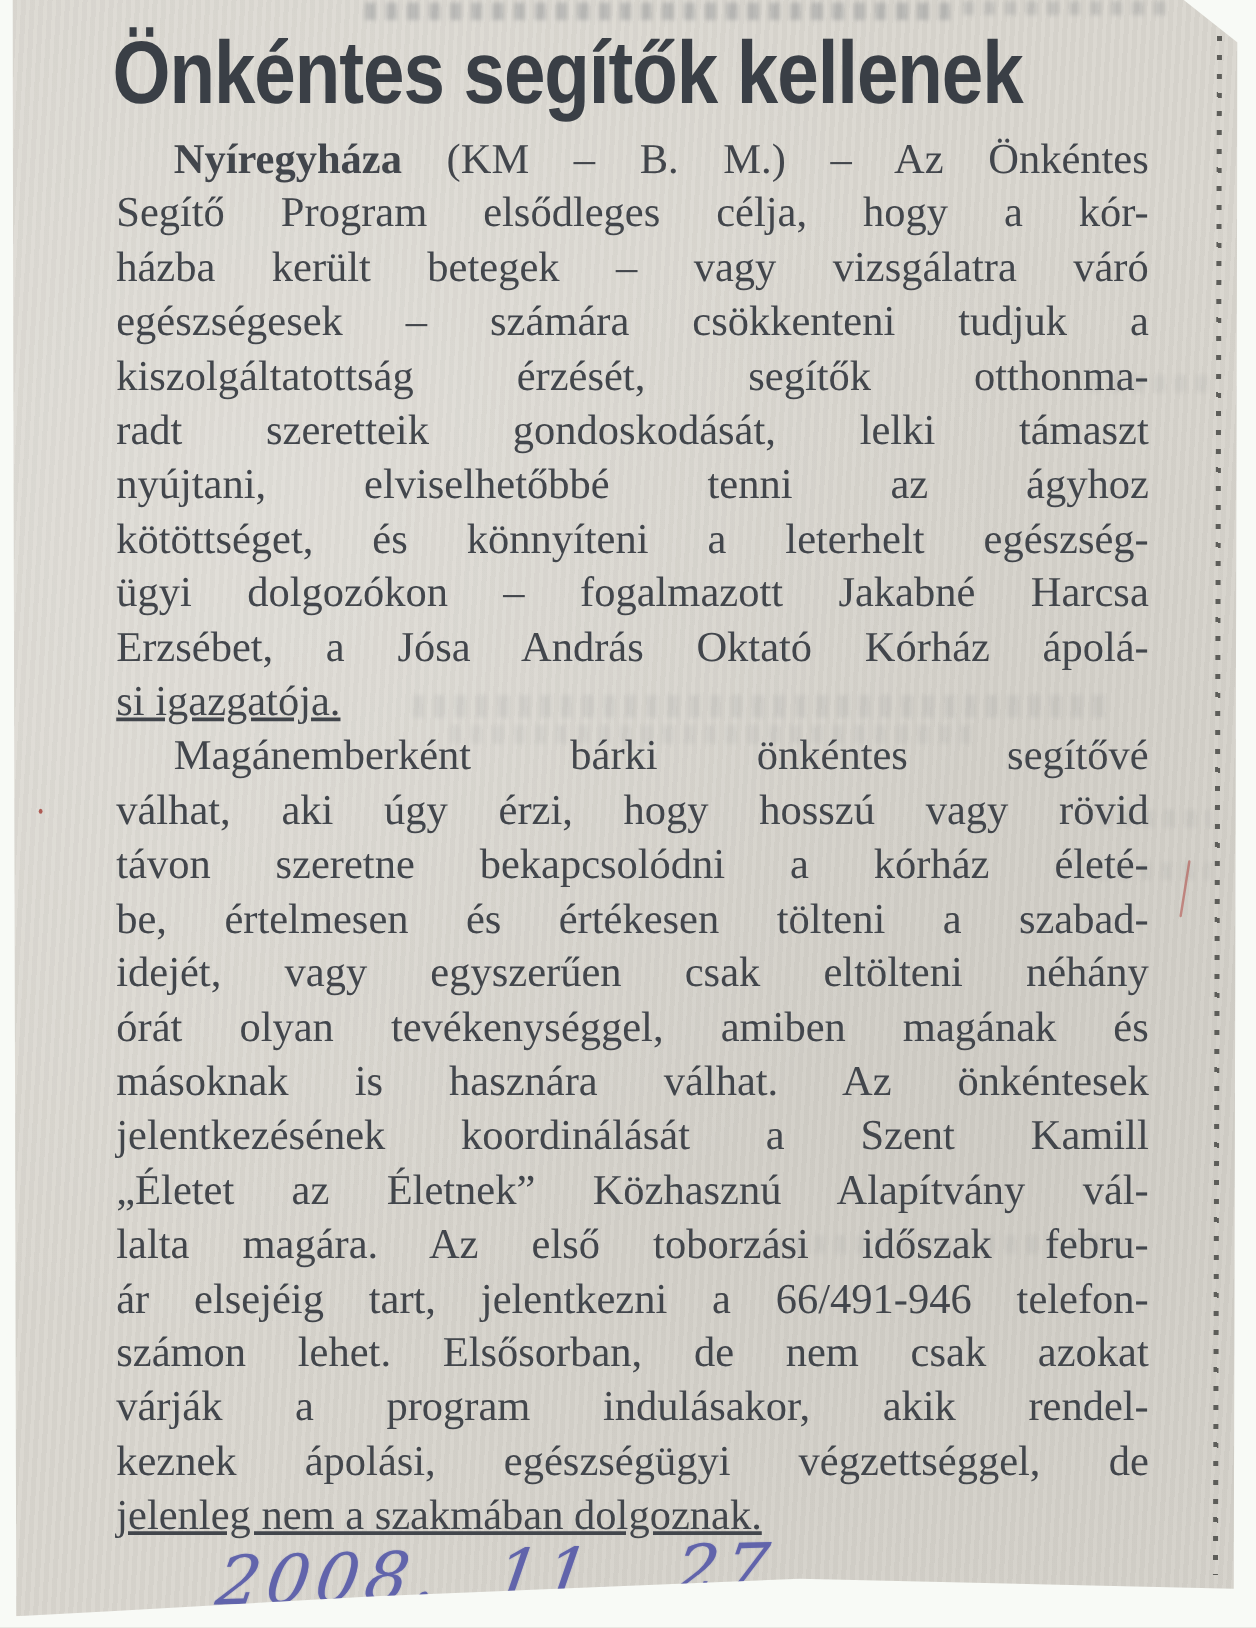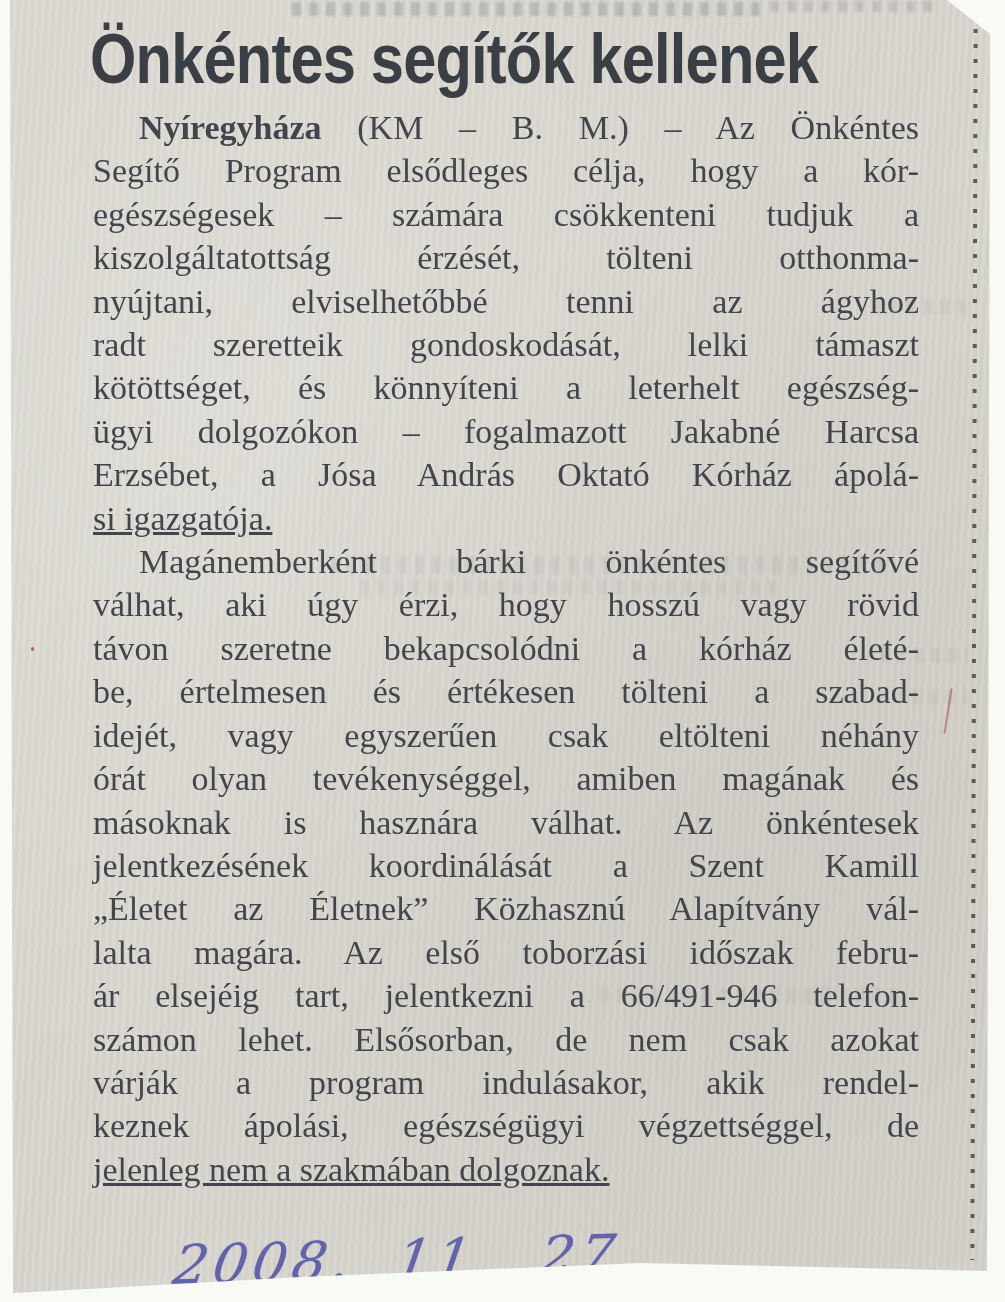--- a/index.html
+++ b/index.html
@@ -86,24 +86,25 @@
   <div class="bleed b5"></div>
   <div class="fiber"></div>
   <div class="speck"></div>
 
   <h1 class="headline"><span class="squeeze">Önkéntes segítők kellenek</span></h1>
 
   <div class="body-col">
     <div class="para">
         <div class="line first"><b>Nyíregyháza</b> (KM – B. M.) – Az Önkéntes</div>
         <div class="line">Segítő Program elsődleges célja, hogy a kór-</div>
+        <div class="line">házba került betegek – vagy vizsgálatra váró</div>
         <div class="line">egészségesek – számára csökkenteni tudjuk a</div>
-        <div class="line">kiszolgáltatottság érzését, tölteni otthonma-</div>
+        <div class="line">kiszolgáltatottság érzését, segítők otthonma-</div>
+        <div class="line">radt szeretteik gondoskodását, lelki támaszt</div>
         <div class="line">nyújtani, elviselhetőbbé tenni az ágyhoz</div>
-        <div class="line">radt szeretteik gondoskodását, lelki támaszt</div>
         <div class="line">kötöttséget, és könnyíteni a leterhelt egészség-</div>
         <div class="line">ügyi dolgozókon – fogalmazott Jakabné Harcsa</div>
         <div class="line">Erzsébet, a Jósa András Oktató Kórház ápolá-</div>
         <div class="line last">si igazgatója.</div>
       </div>
     <div class="para">
         <div class="line first">Magánemberként bárki önkéntes segítővé</div>
         <div class="line">válhat, aki úgy érzi, hogy hosszú vagy rövid</div>
         <div class="line">távon szeretne bekapcsolódni a kórház életé-</div>
         <div class="line">be, értelmesen és értékesen tölteni a szabad-</div>

